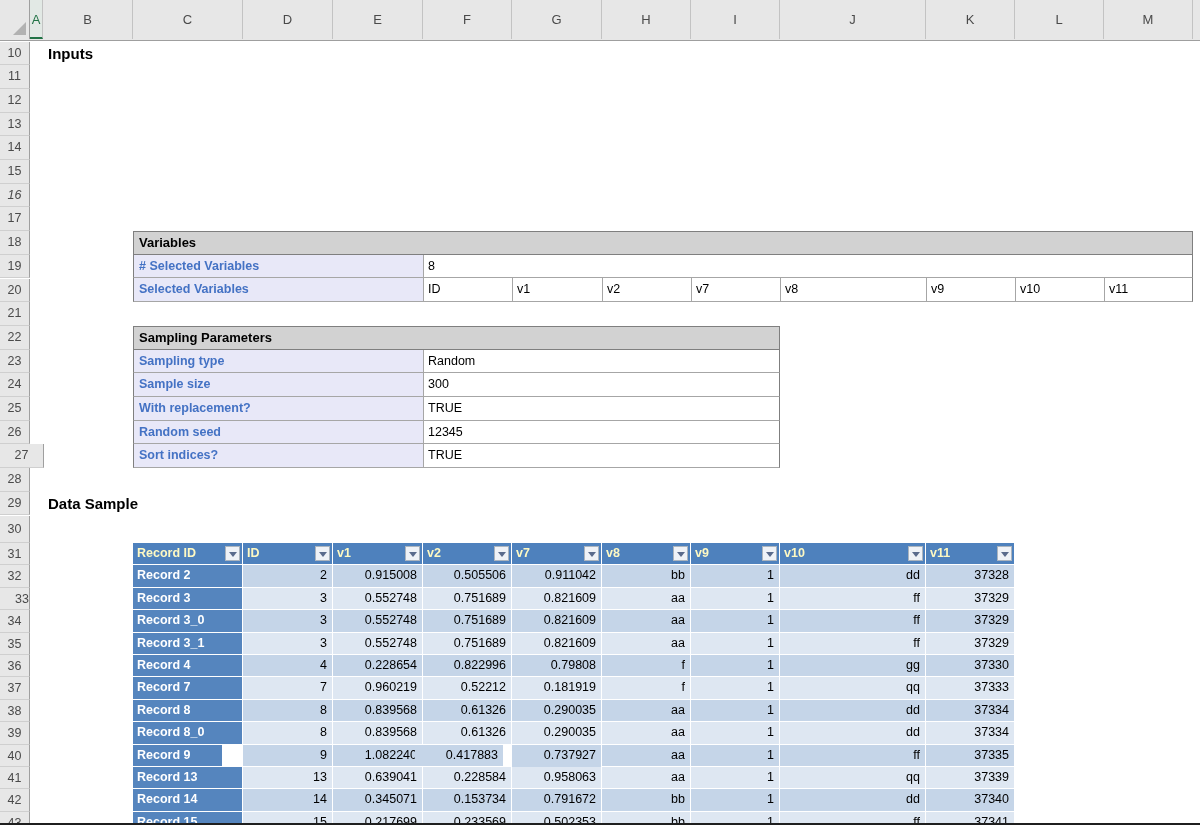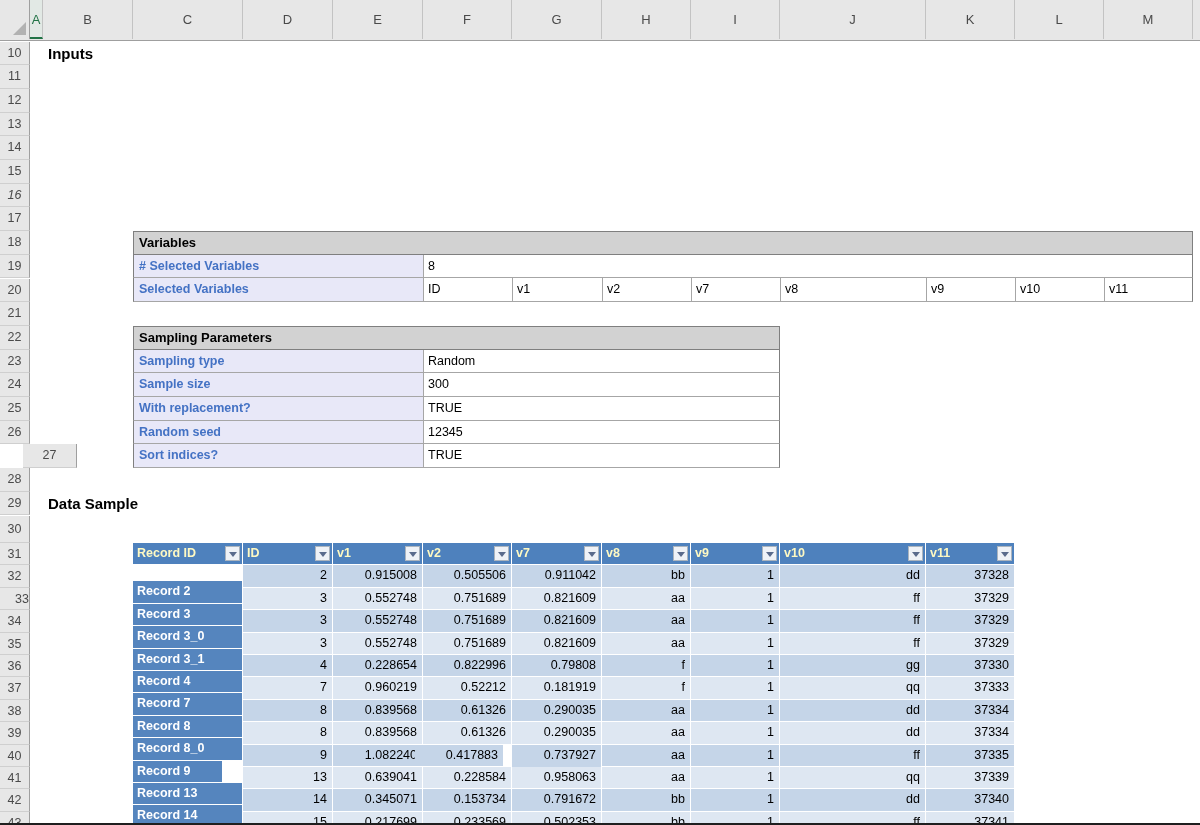--- a/index.html
+++ b/index.html
@@ -19,21 +19,21 @@
   .sheet-title{position:absolute;font-size:15px;font-weight:bold;color:#000;white-space:nowrap;}
   
   .lv-table{position:absolute;box-sizing:border-box;}
   .lv-cell{position:absolute;box-sizing:border-box;font-size:12.5px;white-space:nowrap;overflow:hidden;}
   .lv-header{background:var(--section-bg,#d2d2d2);font-weight:bold;font-size:13px;color:#000;border:1px solid #7f7f7f;padding-left:5px;}
   .lv-label{background:var(--label-bg,#e8e8f8);color:var(--label-blue,#4472c4);font-weight:bold;border-left:1px solid #7f7f7f;border-bottom:1px solid #a6a6a6;padding-left:5px;}
   .lv-value{background:#ffffff;color:#000;border-left:1px solid #a6a6a6;border-right:1px solid #7f7f7f;border-bottom:1px solid #a6a6a6;padding-left:4px;}
   
   .st-cell{position:absolute;box-sizing:border-box;font-size:12.5px;white-space:nowrap;overflow:hidden;border-right:1px solid #fff;border-bottom:1px solid #fff;}
   .st-hdr{background:var(--header-blue,#4e81bd);color:#fef9c3;font-weight:bold;padding-left:4px;}
-  .st-rec{background:var(--record-blue,#5585be);color:#fff;font-weight:bold;padding-left:4px;margin-top:16px;}
+  .st-rec{background:var(--record-blue,#5585be);color:#fff;font-weight:bold;padding-left:4px;}
   .st-dark{background:var(--band-dark,#c5d5e8);color:#000;text-align:right;padding-right:5px;}
   .st-light{background:var(--band-light,#dee7f2);color:#000;text-align:right;padding-right:5px;}
   .filter-btn{position:absolute;right:2px;top:3px;width:15px;height:15px;background:#eff2f7;border:1px solid #abb4be;box-sizing:border-box;}
   .filter-tri{position:absolute;left:3px;top:5px;width:0;height:0;border-left:4px solid transparent;border-right:4px solid transparent;border-top:5px solid #5a6b8c;}
   .bottom-edge{position:absolute;left:0;top:823px;width:1200px;height:2px;background:#1f1f1f;}
 </style>
 </head>
 <body>
 
 <div class="sheet">
@@ -66,21 +66,21 @@
       <div class="rowhdr" style="position: absolute; left: 0px; top: 207.4px; width: 30px; height: 23.7px; line-height: 23.7px;">17</div>
       <div class="rowhdr" style="position: absolute; left: 0px; top: 231.1px; width: 30px; height: 23.7px; line-height: 23.7px;">18</div>
       <div class="rowhdr" style="position: absolute; left: 0px; top: 254.8px; width: 30px; height: 23.7px; line-height: 23.7px;">19</div>
       <div class="rowhdr" style="position: absolute; left: 0px; top: 278.5px; width: 30px; height: 23.7px; line-height: 23.7px;">20</div>
       <div class="rowhdr" style="position: absolute; left: 0px; top: 302.2px; width: 30px; height: 23.7px; line-height: 23.7px;">21</div>
       <div class="rowhdr" style="position: absolute; left: 0px; top: 325.9px; width: 30px; height: 23.7px; line-height: 23.7px;">22</div>
       <div class="rowhdr" style="position: absolute; left: 0px; top: 349.6px; width: 30px; height: 23.7px; line-height: 23.7px;">23</div>
       <div class="rowhdr" style="position: absolute; left: 0px; top: 373.3px; width: 30px; height: 23.7px; line-height: 23.7px;">24</div>
       <div class="rowhdr" style="position: absolute; left: 0px; top: 397px; width: 30px; height: 23.7px; line-height: 23.7px;">25</div>
       <div class="rowhdr" style="position: absolute; left: 0px; top: 420.7px; width: 30px; height: 23.7px; line-height: 23.7px;">26</div>
-      <div class="rowhdr" style="position: absolute; left: 0px; top: 444.4px; width: 54px; height: 23.7px; line-height: 23.7px; margin-left: 23px;">27</div>
+      <div class="rowhdr" style="position: absolute; left: 0px; top: 444.4px; width: 44px; height: 23.7px; line-height: 23.7px;">27</div>
       <div class="rowhdr" style="position: absolute; left: 0px; top: 468.1px; width: 30px; height: 23.7px; line-height: 23.7px;">28</div>
       <div class="rowhdr" style="position: absolute; left: 0px; top: 491.8px; width: 30px; height: 23.7px; line-height: 23.7px;">29</div>
       <div class="rowhdr" style="position: absolute; left: 0px; top: 515.5px; width: 30px; height: 27.5px; line-height: 27.5px;">30</div>
       <div class="rowhdr" style="position: absolute; left: 0px; top: 543px; width: 30px; height: 22.4px; line-height: 22.4px;">31</div>
       <div class="rowhdr" style="position: absolute; left: 0px; top: 565.4px; width: 30px; height: 22.4px; line-height: 22.4px;">32</div>
       <div class="rowhdr" style="position: absolute; left: 0px; top: 587.8px; width: 30px; height: 22.4px; line-height: 22.4px; text-align: right;">33</div>
       <div class="rowhdr" style="position: absolute; left: 0px; top: 610.2px; width: 30px; height: 22.4px; line-height: 22.4px;">34</div>
       <div class="rowhdr" style="position: absolute; left: 0px; top: 632.6px; width: 30px; height: 22.4px; line-height: 22.4px;">35</div>
       <div class="rowhdr" style="position: absolute; left: 0px; top: 655px; width: 30px; height: 22.4px; line-height: 22.4px;">36</div>
       <div class="rowhdr" style="position: absolute; left: 0px; top: 677.4px; width: 30px; height: 22.4px; line-height: 22.4px;">37</div>

